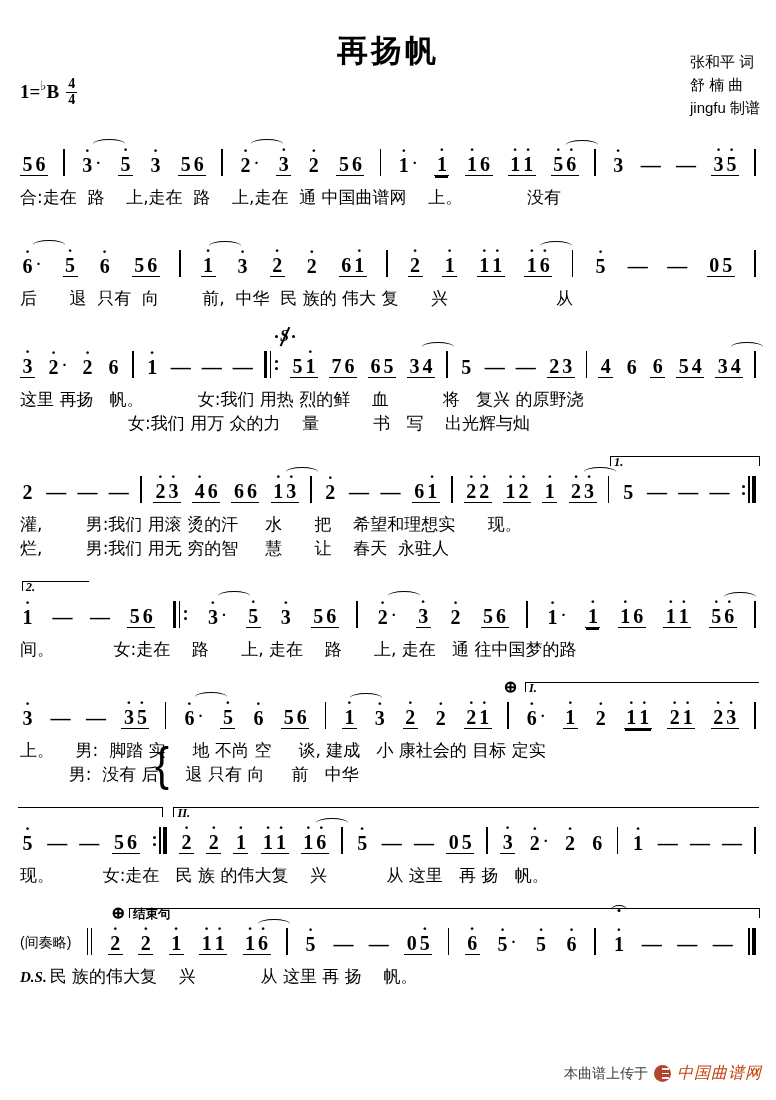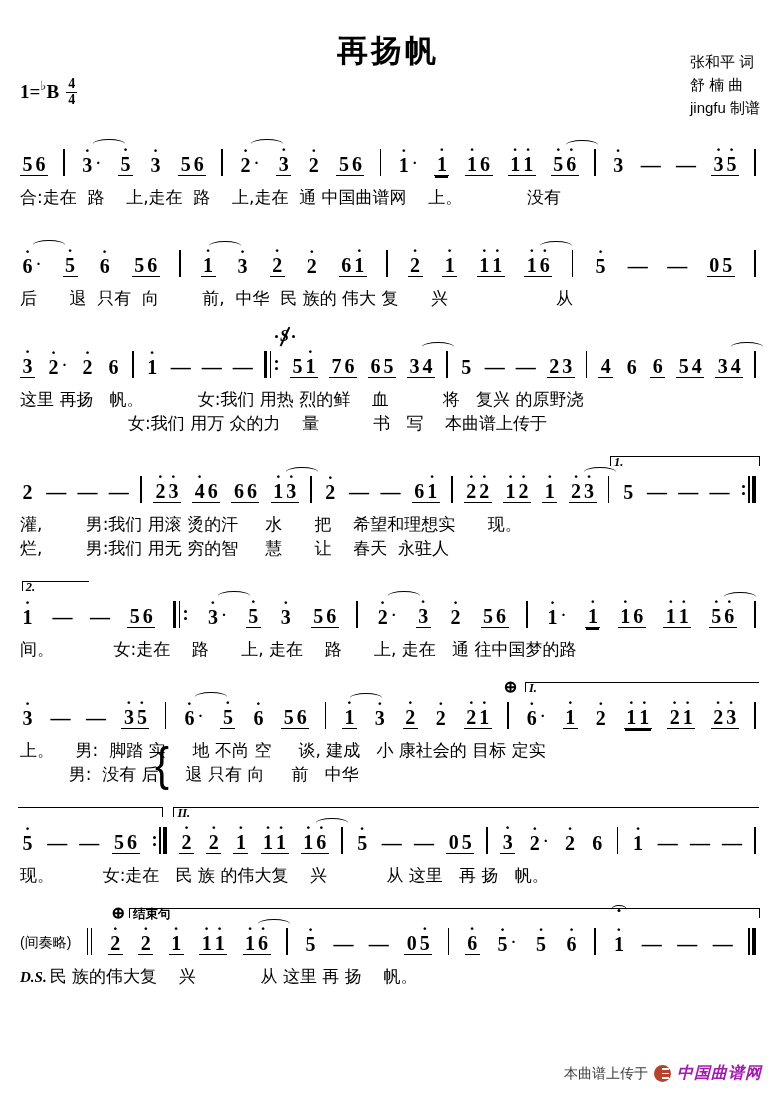--- a/index.html
+++ b/index.html
@@ -50,21 +50,21 @@
   .segno .d1{left:-2px}.segno .d2{right:-2px}
   .coda{position:absolute;top:2px;font-size:18px;font-weight:bold;line-height:1}
   .lyr{white-space:pre;font-size:17px;line-height:24px;margin-left:2px;font-family:"DejaVu Sans",sans-serif}
   .dspre{font:italic bold 15px "Liberation Serif","DejaVu Serif",serif;margin-right:3px}
   .lyrbrace{position:absolute;font-size:42px;font-weight:normal;bottom:0;line-height:1;transform:scaleY(1.1)}
   .watermark{position:absolute;top:1063px;right:14px;display:flex;align-items:center;gap:6px;font-size:14px}
   .wp{color:#3a3a3a}
   .logo{width:17px;height:17px;border-radius:50%;background:#b5442c;display:inline-block;position:relative}
   .logo::after{content:"";position:absolute;left:8px;top:3px;width:7px;height:11px;
     background:linear-gradient(#fff 0 18%,transparent 18% 41%,#fff 41% 59%,transparent 59% 82%,#fff 82% 100%)}
-  .site{color:#a21caf;font-weight:bold;font-size:16px;font-style:italic;letter-spacing:1px}
+  .site{color:#c2410c;font-weight:normal;font-size:16px;font-style:italic;letter-spacing:1px}
 </style>
 </head>
 <body>
 
 <div class="title">再扬帆</div>
 
 <div class="credits">
   <div>张和平 词</div>
   <div>舒 楠 曲</div>
   <div>jingfu 制谱</div>
@@ -197,21 +197,21 @@
         <span class="tok"><span class="grp u1"><span class="a">4</span></span></span>
         <span class="tok"><span class="grp"><span class="a">6</span></span></span>
         <span class="tok"><span class="grp u1"><span class="a">6</span></span></span>
         <span class="tok"><span class="grp u1"><span class="a">5</span><span class="a">4</span></span></span>
         <span class="tok"><span class="grp u1"><span class="a">3</span><span class="a">4</span></span><span class="arc"></span></span>
         <span class="bw">
           <span class="bl"></span>
         </span>
       </div>
       <div class="lyr">这里 再扬   帆。          女:我们 用热 烈的鲜    血          将   复兴 的原野浇</div>
-      <div class="lyr">                    女:我们 用万 众的力    量          书   写    本曲谱上传于</div>
+      <div class="lyr">                    女:我们 用万 众的力    量          书   写    出光辉与灿</div>
     </div>
     <div class="system">
       <div class="noterow">
         <span class="volta rt" style="left: 80%; width: 20%;">
           <span class="vlabel it">1.</span>
         </span>
         <span class="tok"><span class="grp"><span class="a">2</span></span></span>
         <span class="tok dash">—</span>
         <span class="tok dash">—</span>
         <span class="tok dash">—</span>

